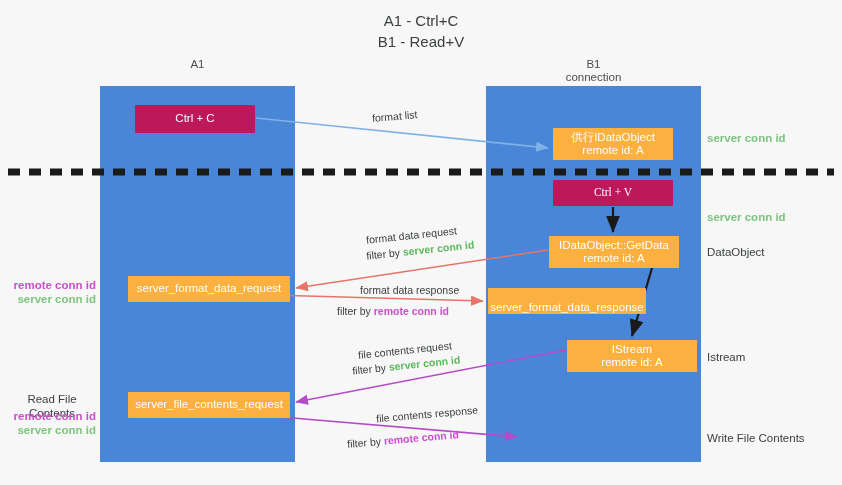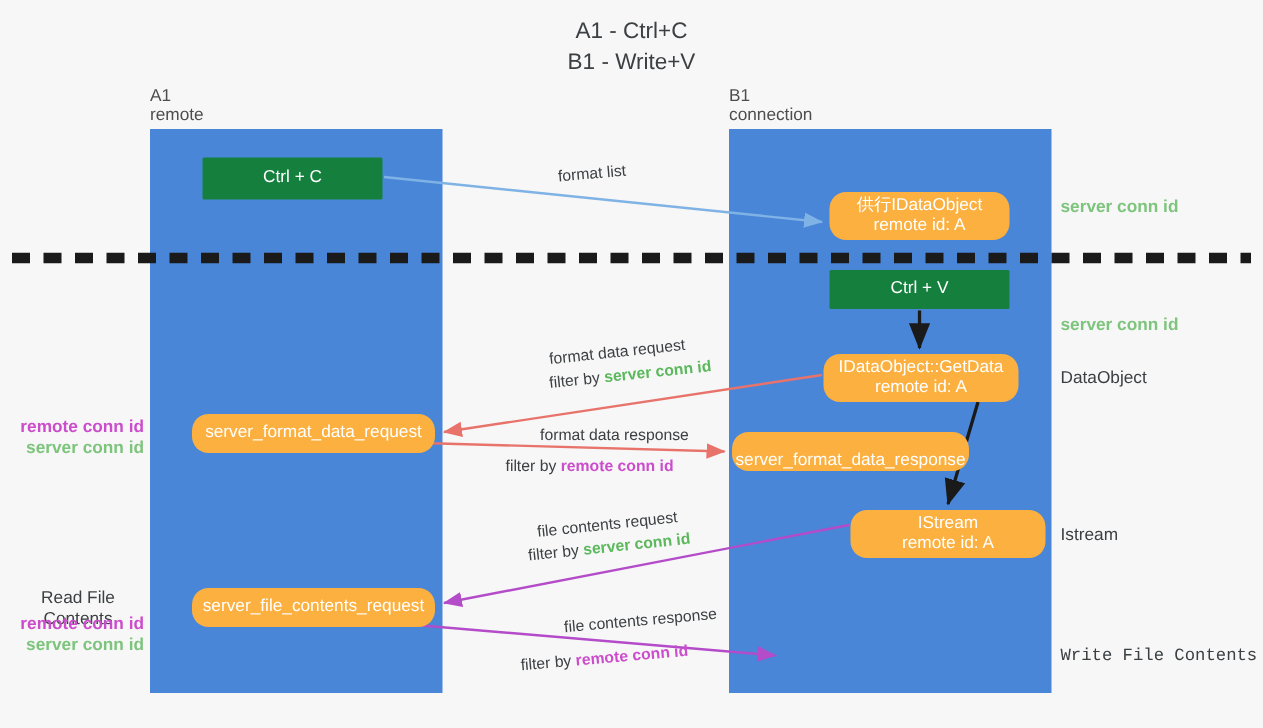--- a/index.html
+++ b/index.html
@@ -12,66 +12,66 @@
     color:#3c4043;
   }
   #stage{position:absolute;left:0;top:0;width:842px;height:408px;}
   svg#wires{position:absolute;left:0;top:0;width:842px;height:485px;pointer-events:none;}
 
   .lane{position:absolute;background:#4a86d8;}
   .lane-a{left:100px;top:86px;width:195px;height:376px;}
   .lane-b{left:486px;top:86px;width:215px;height:376px;}
 
   .lane-head{
-    position:absolute;text-align:left;font-size:11.5px;line-height:13px;
+    position:absolute;text-align:center;font-size:11.5px;line-height:13px;
     color:#4d4d4d;
   }
   .lane-head .l1{display:block;}
   .lane-head .l2{display:block;}
   .head-a{left:100px;top:58px;width:195px;}
   .head-b{left:486px;top:58px;width:215px;}
 
   .title{
     position:absolute;left:0;top:10px;width:842px;text-align:center;
     font-size:15px;line-height:21px;color:#3c4043;
   }
   .title span{display:block;}
 
   .box{
     position:absolute;box-sizing:border-box;
     display:flex;align-items:center;justify-content:center;
     text-align:center;color:#ffffff;font-size:11.5px;line-height:13.5px;
     border-radius:1px;
   }
   .box.orange{background:#fbb košice;}
-  .orange{background:#fbb040;border-radius:11px;}
-  .green{background:#15803d;}
+  .orange{background:#fbb040;}
+  .green{background:#be185d;}
 
   .b-ctrlc{left:135px;top:105px;width:120px;height:28px;}
   .b-idataobject{left:553px;top:128px;width:120px;height:32px;}
-  .b-ctrlv{left:553px;top:180px;width:120px;height:26px;}
+  .b-ctrlv{left:553px;top:180px;width:120px;height:26px;font-family:Liberation Serif, serif;}
   .b-getdata{left:549px;top:236px;width:130px;height:32px;}
   .b-fmtreq{left:128px;top:276px;width:162px;height:26px;}
   .b-fmtresp{left:488px;top:288px;width:158px;height:26px;align-items:flex-end;}
   .b-istream{left:567px;top:340px;width:130px;height:32px;}
   .b-filereq{left:128px;top:392px;width:162px;height:26px;}
   .b-fileresp{left:522px;top:424px;width:165px;height:26px;}
 
   .side{
     position:absolute;font-size:11.5px;line-height:14px;
   }
   .side-green{color:#7dc47d;font-weight:bold;}
   .side-magenta{color:#cc4dcc;font-weight:bold;}
   .side-plain{color:#3c4043;}
 
   .r-serverconn1{left:707px;top:131px;}
   .r-serverconn2{left:707px;top:210px;}
   .r-dataobject{left:707px;top:245px;}
   .r-istream{left:707px;top:350px;}
-  .r-writefile{left:707px;top:431px;font-family:Liberation Mono, monospace;}
+  .r-writefile{left:707px;top:431px;}
 
   .l-conn1{left:8px;top:278px;text-align:right;width:88px;}
   .l-readfile{left:4px;top:392px;width:96px;text-align:center;}
   .l-conn2{left:8px;top:409px;text-align:right;width:88px;}
 
   .edge-label{
     position:absolute;font-size:10.5px;line-height:13px;white-space:nowrap;
     color:#3c4043;
   }
   .edge-label .g{color:#5cb85c;font-weight:bold;}
@@ -87,26 +87,25 @@
   .el-fcresp{left:376px;top:408px;transform:rotate(-5deg);}
   .el-fcresp2{left:347px;top:433px;transform:rotate(-5deg);}
 </style>
 </head>
 <body>
 
 <div id="stage">
 
   <div class="title">
     <span>A1 - Ctrl+C</span>
-    <span>B1 - Write+V</span>
+    <span>B1 - Read+V</span>
   </div>
 
   <div class="lane-head head-a">
     <span class="l1">A1</span>
-    <span class="l2">remote</span>
   </div>
   <div class="lane-head head-b">
     <span class="l1">B1</span>
     <span class="l2">connection</span>
   </div>
 
   <div class="lane lane-a"></div>
   <div class="lane lane-b"></div>
 
   <svg id="wires" viewBox="0 0 842 485">

